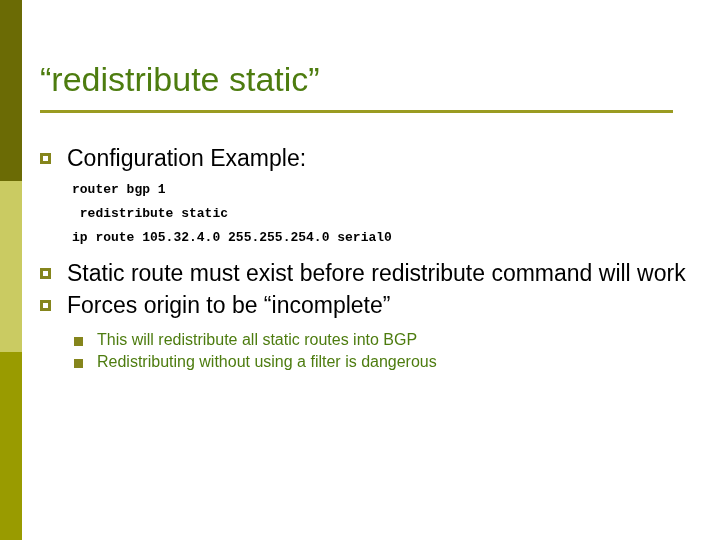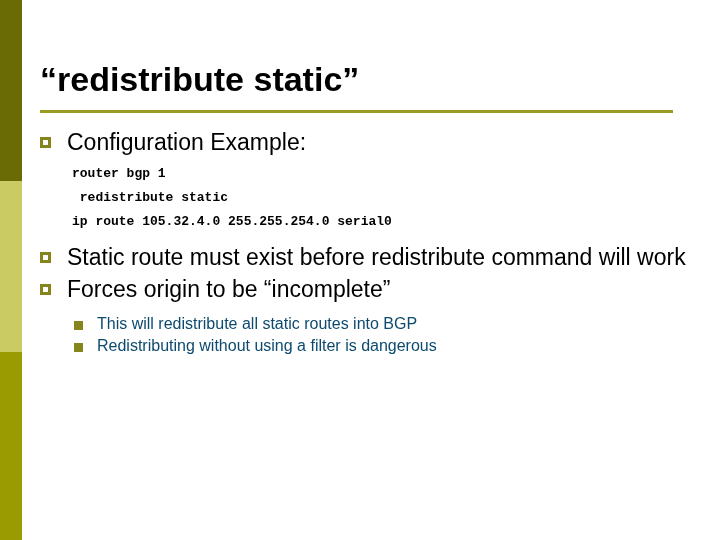--- a/index.html
+++ b/index.html
@@ -39,40 +39,40 @@
   .band-bottom { top: 352px; height: 188px; background: #999B00; }
 
   
   .title {
     position: absolute;
     left: 40px;
     top: 58px;
     width: 640px;
     font-size: 34px;
     line-height: 42px;
-    color: #000000;
-    font-weight: bold;
+    color: #4d7c0f;
+    font-weight: normal;
     letter-spacing: 0px;
     white-space: nowrap;
   }
 
   .title-rule {
     position: absolute;
     left: 40px;
     top: 110px;
     width: 633px;
     height: 3px;
     background: #9A9B21;
   }
 
   
   .body {
     position: absolute;
     left: 40px;
-    top: 128px;
+    top: 144px;
     width: 650px;
   }
 
   .bullet-row {
     display: flex;
     align-items: flex-start;
     margin: 0;
   }
 
   .marker-hollow {
@@ -99,21 +99,21 @@
   .bullet-text {
     font-size: 23px;
     line-height: 29px;
     color: #000000;
     font-weight: normal;
   }
 
   .sub-text {
     font-size: 16px;
     line-height: 22px;
-    color: #0c4a6e;
+    color: #4d7c0f;
     font-weight: normal;
   }
 
   
   .code-block {
     margin: 5px 0 0 32px;
     font-family: "Liberation Mono", "DejaVu Sans Mono", monospace;
     font-size: 13px;
     line-height: 24px;
     font-weight: bold;

